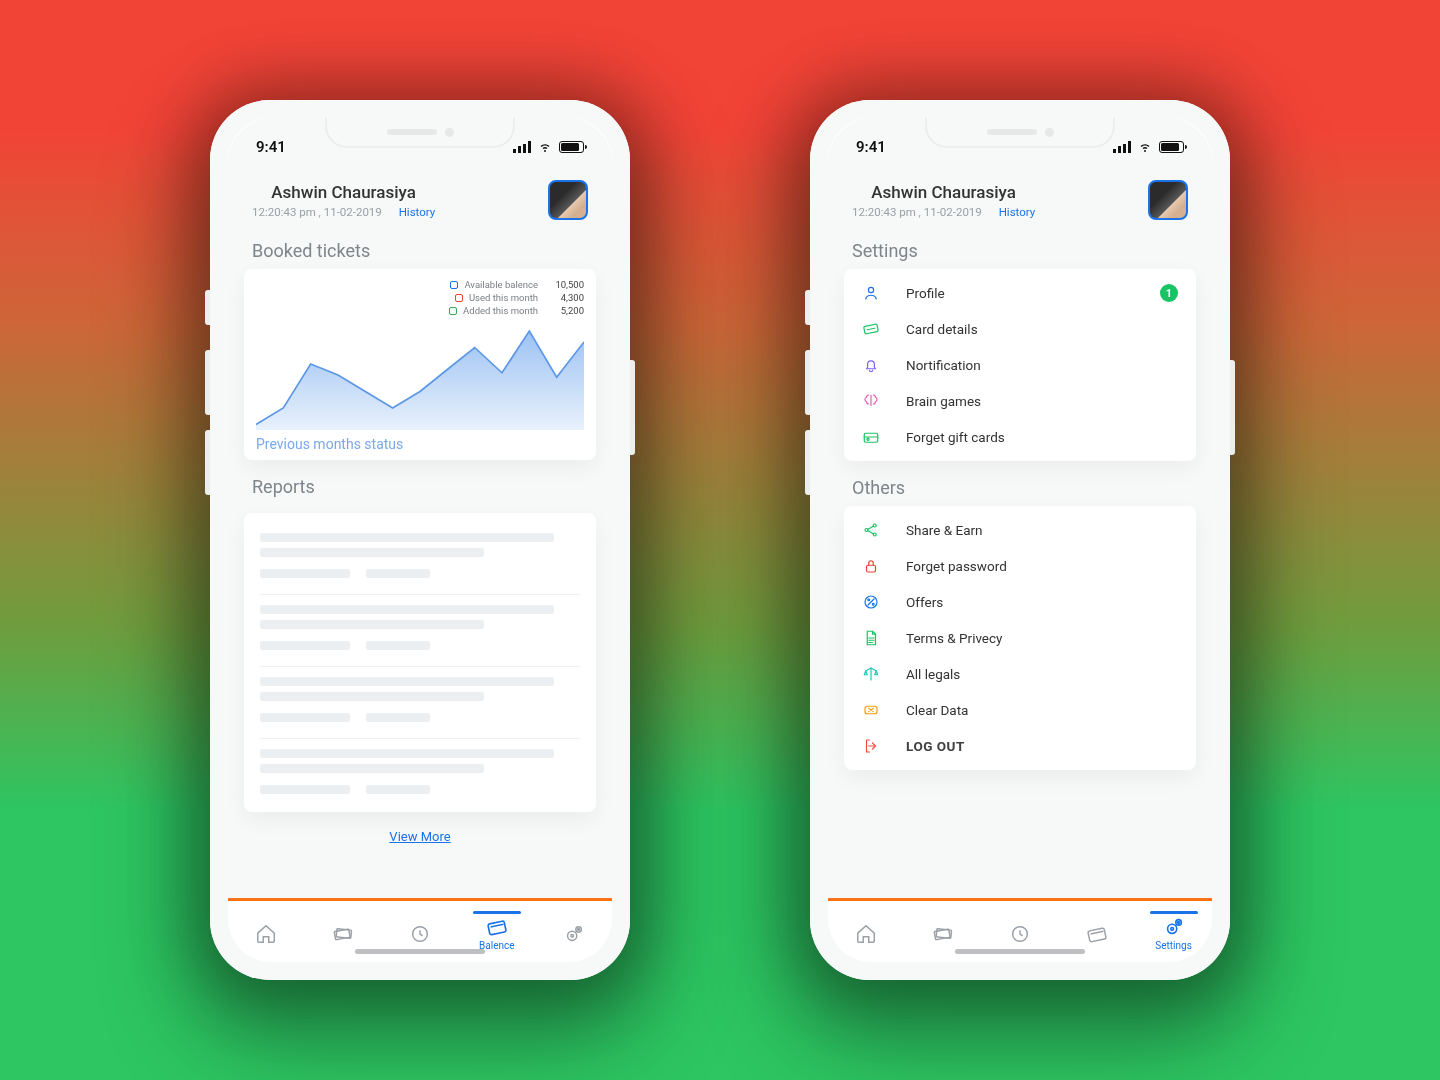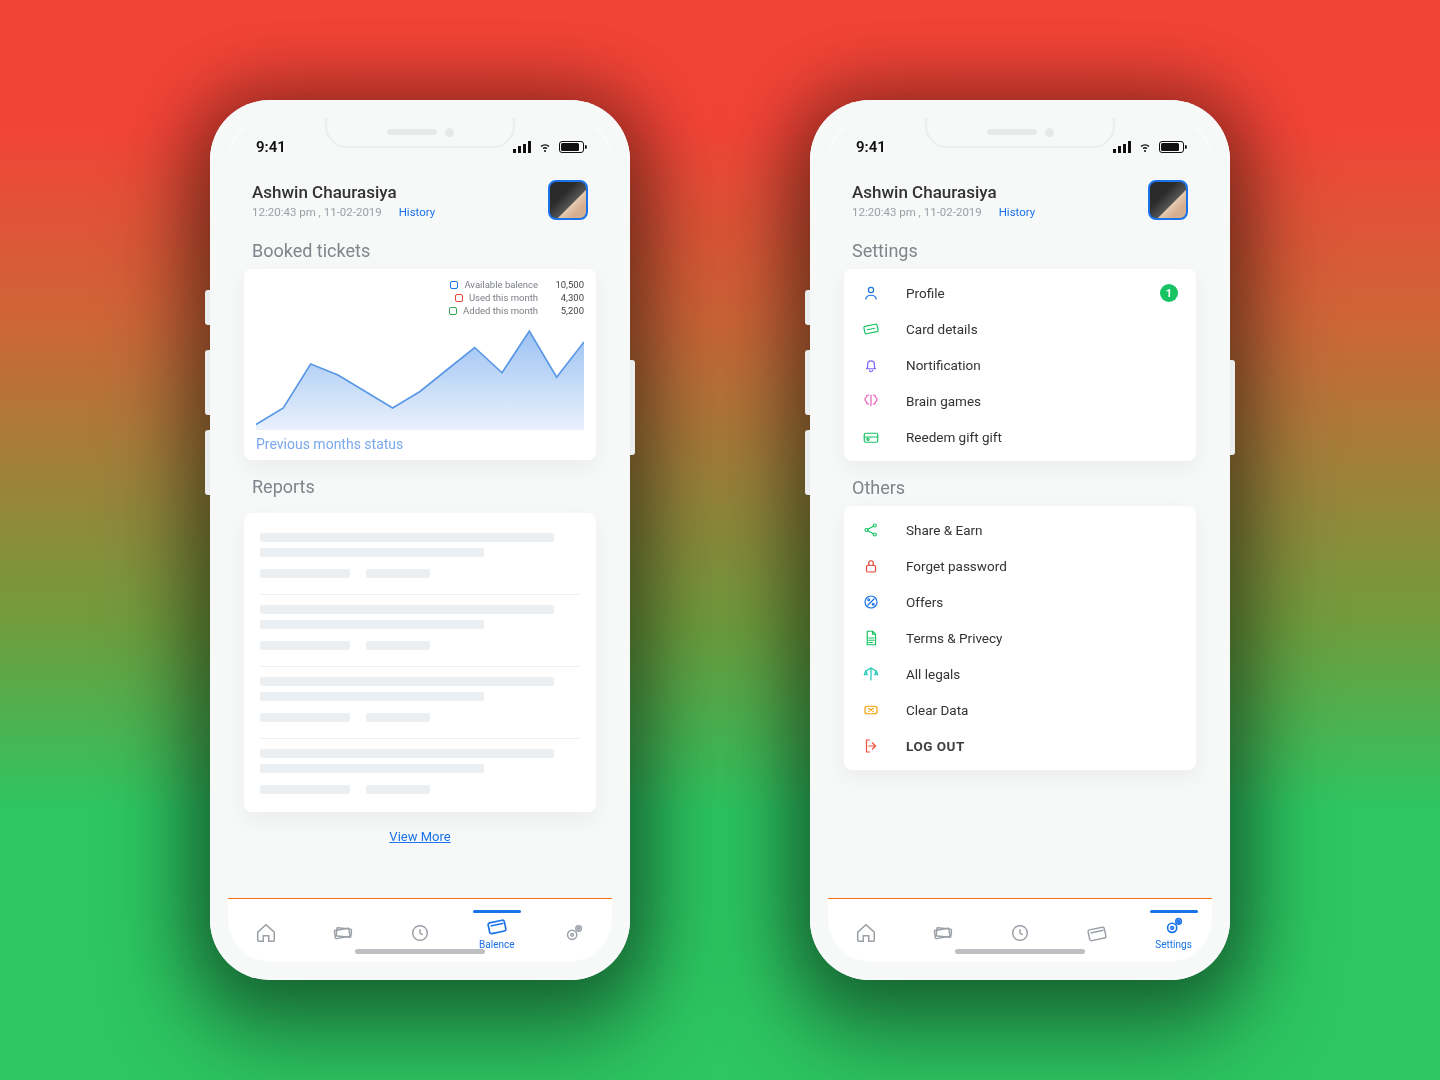--- a/index.html
+++ b/index.html
@@ -56,21 +56,21 @@
     linear-gradient(#111,#111) 0 8px/3px 4px no-repeat,
     linear-gradient(#111,#111) 5px 5px/3px 7px no-repeat,
     linear-gradient(#111,#111) 10px 3px/3px 9px no-repeat,
     linear-gradient(#111,#111) 15px 0/3px 12px no-repeat; }
   .wifi { width: 16px; height: 12px; }
   .battery { width: 25px; height: 12px; border: 1.5px solid #111; border-radius: 3px; position: relative; }
   .battery::after { content:""; position:absolute; right:-4px; top:3px; width:2.5px; height:4px; background:#111; border-radius:0 2px 2px 0; }
   .battery::before{ content:""; position:absolute; left:1px; top:1px; bottom:1px; width:18px; background:#111; border-radius:1.5px; }
 
   
-  .app-header { padding: 12px 24px 4px 24px; display:flex; justify-content: space-between; align-items: center; }
+  .app-header { padding: 12px 24px 4px 24px; display:flex; justify-content: space-between; align-items: center; text-align: center; }
   .user-block .name { font-size: 17px; font-weight: 500; color:#333; }
   .user-sub { font-size: 11.5px; color:#9aa0a6; margin-top:3px; }
   .user-sub .history-link { color:#1a73e8; margin-left: 14px; cursor:pointer; }
   .avatar {
     width: 40px; height: 40px; border-radius: 8px; border: 2px solid #1a73e8;
     background: linear-gradient(135deg,#2b2b2b 35%,#555 60%,#e5c9b0 62%,#d4af90 80%);
   }
 
   .section-label { font-size: 18px; color:#7f858b; padding: 16px 24px 8px 24px; }
 
@@ -107,21 +107,21 @@
   }
   .list-item .ico { width:18px; height:18px; display:flex; align-items:center; justify-content:center; flex:none; }
   .list-item .badge {
     margin-left:auto; width:18px; height:18px; border-radius:50%; background:#17c363;
     color:#fff; font-size:11px; font-weight:700; display:flex; align-items:center; justify-content:center;
   }
   .danger { color:#404040; font-weight:700; letter-spacing:.5px; }
 
   
   .tab-bar {
-    margin-top:auto; height:64px; background:#fff; border-top:1px solid #f97316;
+    margin-top:auto; height:64px; background:#fff; border-top:3px solid #f97316;
     display:flex; justify-content:space-around; align-items:center; padding-top:4px;
   }
   .tab { display:flex; flex-direction:column; align-items:center; gap:2px; font-size:10px; color:#9aa0a6; cursor:pointer; width:60px; }
   .tab.active { color:#1a73e8; position:relative; }
   .tab.active::before{
     content:""; position:absolute; top:-5px; left:6px; right:6px; height:3px; background:#1a73e8; border-radius:2px;
   }
   .tab svg { width:22px; height:22px; }
   .home-indicator{
     position:absolute; bottom:8px; left:50%; transform:translateX(-50%);
@@ -366,21 +366,21 @@
           <div class="list-item">
             <span class="ico">
               <svg viewBox="0 0 24 24" width="18" height="18">
                 <g fill="none" stroke="#17c363" stroke-width="1.6" stroke-linecap="round" stroke-linejoin="round">
                   <rect x="3" y="7" width="18" height="12" rx="2"></rect>
                   <path d="M3 12h18"></path>
                   <circle cx="8" cy="15" r="1.5"></circle>
                 </g>
               </svg>
             </span>
-            <span>Reedem gift gift</span>
+            <span>Forget gift cards</span>
           </div>
         </div>
 
       <div class="section-label">Others</div>
       <div class="card list-card" id="others-list">
           <div class="list-item">
             <span class="ico">
               <svg viewBox="0 0 24 24" width="18" height="18">
                 <g fill="none" stroke="#17c363" stroke-width="1.6" stroke-linecap="round" stroke-linejoin="round">
                   <circle cx="6" cy="12" r="2"></circle>

